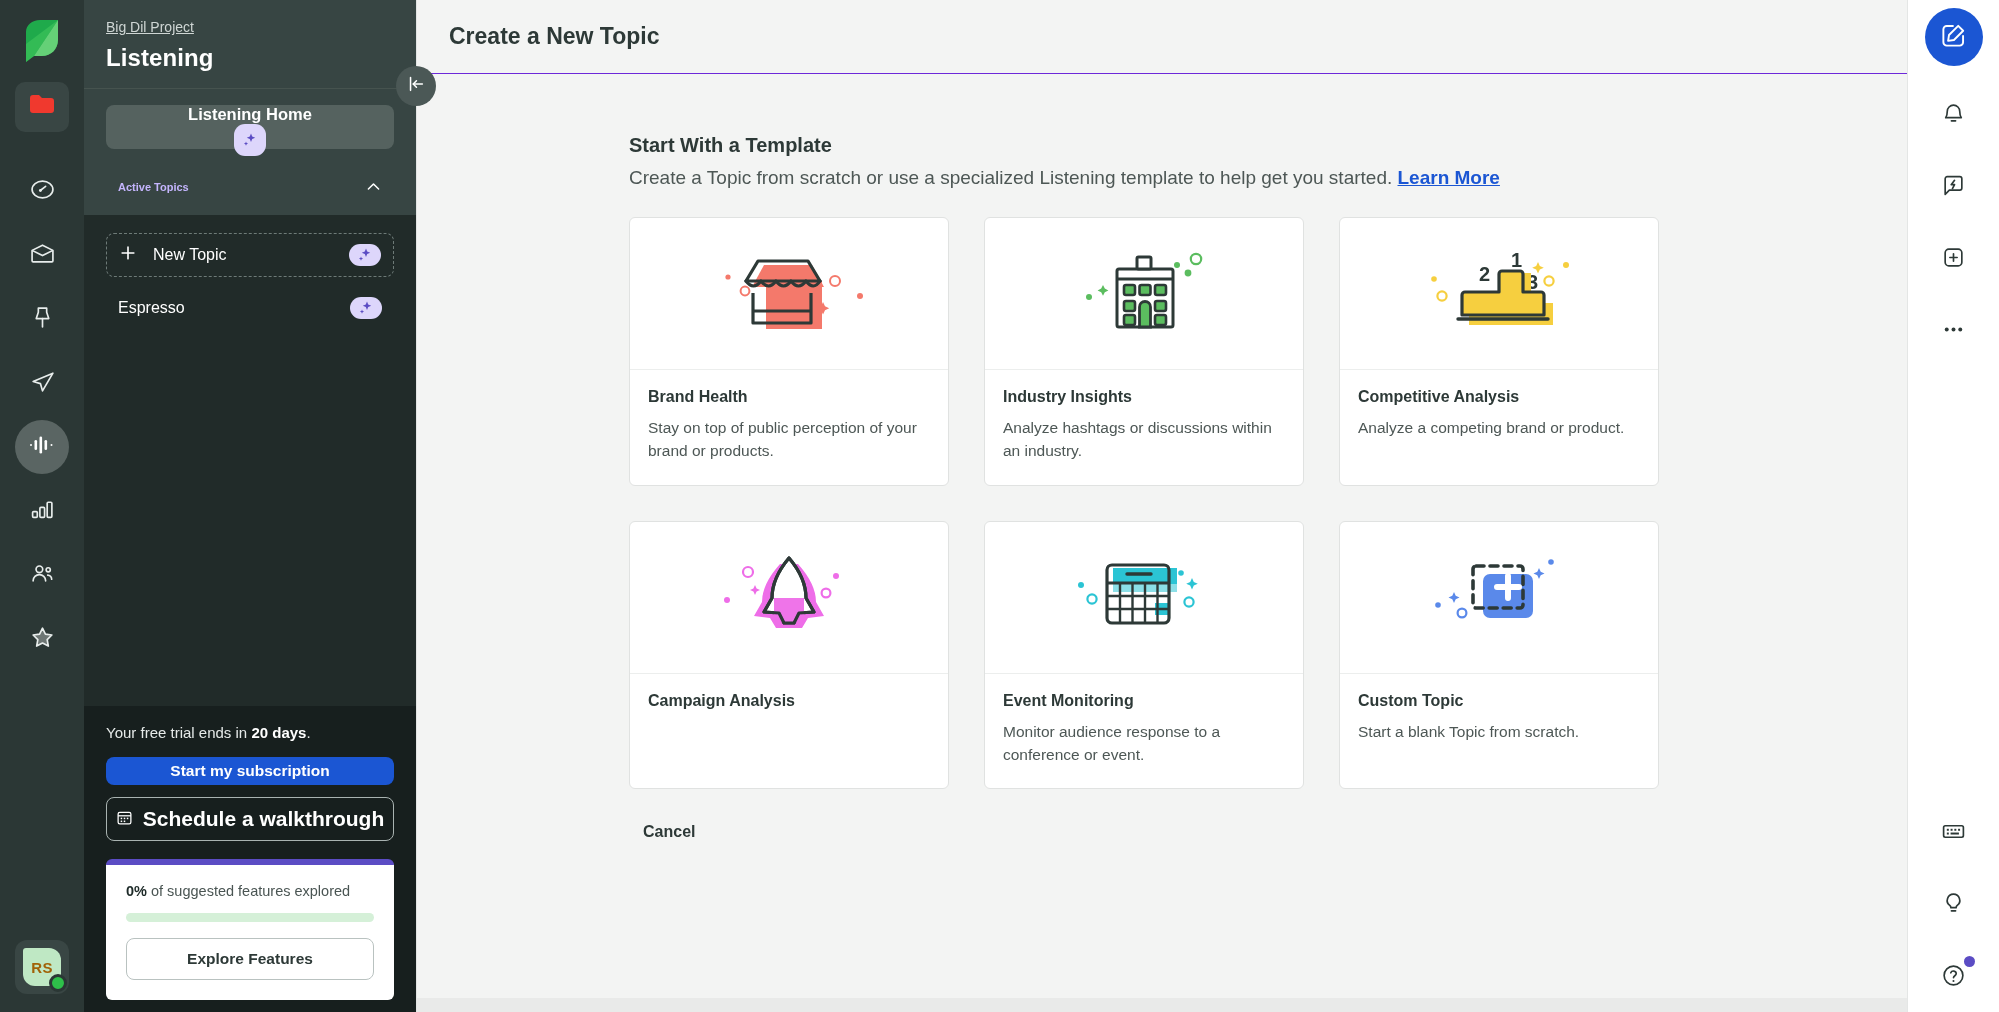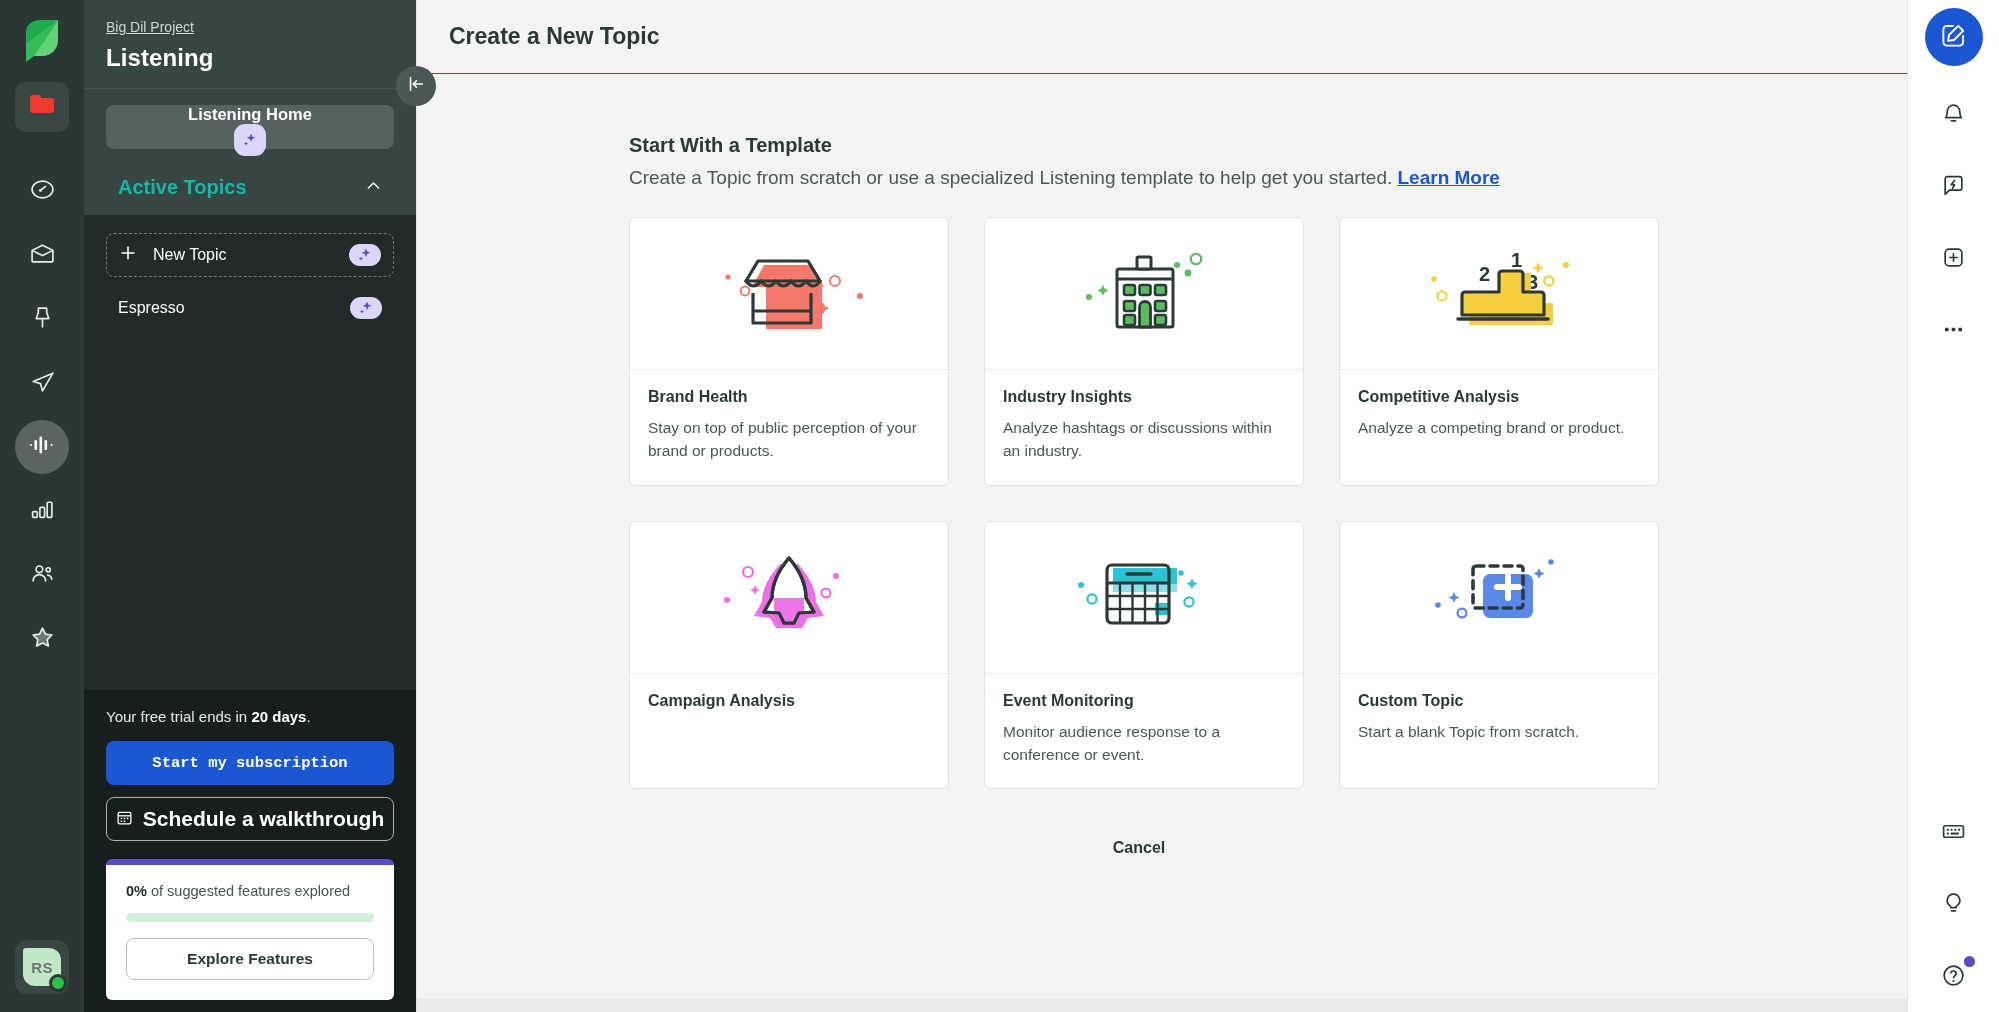--- a/index.html
+++ b/index.html
@@ -29,21 +29,21 @@
   .rail-btn.active { background: #5a6563; }
   .rail-avatar {
     position: absolute; bottom: 18px; left: 15px;
     width: 54px; height: 54px; border-radius: 12px; background: #394644;
     display:flex; align-items:center; justify-content:center;
   }
   .avatar-sq {
     position: relative; width: 38px; height: 38px; background: #bfe8c4;
     border-radius: 3px 12px 3px 12px;
     display:flex; align-items:center; justify-content:center;
-    font-size: 15px; font-weight: 700; color: #737373;
+    font-size: 15px; font-weight: 700; color: #a16207;
     letter-spacing: .3px;
   }
   .avatar-dot {
     position:absolute; right:-6px; bottom:-6px; width: 18px; height:18px;
     border-radius: 50%; background:#2ec04a; border: 3px solid #2b3735;
   }
 
   
   .sidebar {
     width: 332px; flex: 0 0 332px; height: 1012px; background: #374543;
@@ -59,44 +59,44 @@
   .sb-item {
     height: 44px; border-radius: 8px; display:flex; align-items:center;
     padding: 0 12px; color: #fff; font-size: 16.5px; font-weight: 700;
     justify-content: space-between;
     flex-direction: column;
   }
   .sb-item.selected { background: #55625f; }
   .sb-section {
     margin-top: 18px; height: 40px; display:flex; align-items:center;
     justify-content: space-between; padding: 0 12px;
-    color:#14b8a6; font-size: 20px; font-weight: 700;
+    color:#c4b5fd; font-size: 11px; font-weight: 700;
   }
   .sb-topics { background: #212b29; padding: 18px 22px 20px 22px; flex: 1 1 auto; margin-top: 8px; }
   .sb-newtopic {
     height: 44px; border: 1px dashed #6d7a77; border-radius: 8px;
     display:flex; align-items:center; padding: 0 12px; gap: 14px;
     color:#fff; font-size: 16px; justify-content: space-between;
   }
   .sb-newtopic .left { display:flex; align-items:center; gap:16px; }
   .sb-topic {
     height: 46px; display:flex; align-items:center; justify-content:space-between;
     padding: 0 12px; color:#fff; font-size: 16px; margin-top: 8px;
   }
   .ai-pill {
     width: 32px; height: 22px; border-radius: 11px; background:#ddd6fb;
     display:flex; align-items:center; justify-content:center; flex:0 0 32px;
   }
   .sb-foot { background: #171f1e; padding: 18px 22px 12px 22px; }
   .trial-txt { color:#e6eae9; font-size: 15px; margin-bottom: 16px; }
   .trial-txt b { font-weight: 700; color:#fff; }
   .btn-primary {
-    width: 100%; height: 44px; background:#1b56d3; color:#fff; border:none;
+    width: 100%; height: 28px; background:#1b56d3; color:#fff; border:none;
     border-radius: 8px; font-size: 15.5px; font-weight: 700; cursor:pointer;
-    font-family:Liberation Mono, monospace;
+    font-family:Liberation Sans, sans-serif;
   }
   .btn-outline {
     width: 100%; height: 44px; margin-top: 12px; background:transparent;
     color:#fff; border:1px solid #a9b3b1; border-radius: 8px;
     font-size: 21px; font-weight:700; cursor:pointer; display:flex;
     align-items:center; justify-content:center; gap: 10px;
     font-family:"Liberation Sans", sans-serif;
   }
   .explore-card {
     margin-top: 18px; background:#fff; border-radius: 6px; overflow:hidden;
@@ -130,21 +130,21 @@
   .grid { margin-top: 28px; display:grid; grid-template-columns: repeat(3, 320px); gap: 35px 35px; }
   .card {
     background:#fff; border:1px solid #e0e2e1; border-radius: 6px; overflow:hidden;
     cursor:pointer; display:flex; flex-direction:column;
   }
   .card-art { height: 152px; display:flex; align-items:center; justify-content:center;
               border-bottom: 1px solid #eceeed; }
   .card-body { padding: 18px 18px 22px 18px; }
   .card-title { font-size: 16px; font-weight:700; color:#2d3937; }
   .card-desc { margin-top: 10px; font-size: 15.5px; color:#4d5755; line-height: 1.5; }
-  .cancel-row { margin-top: 42px; display:flex; justify-content:center; padding-right: 10px; }
+  .cancel-row { margin-top: 26px; display:flex; justify-content:flex-start; padding-right: 10px; }
   .btn-cancel {
     background:transparent; border:none; color:#2d3937; font-size:16px; font-weight:700;
     cursor:pointer; font-family:"Liberation Sans", sans-serif; padding: 8px 14px;
   }
 
   
   .right-rail {
     width: 92px; flex: 0 0 92px; height: 1012px; background:#fff;
     border-left: 1px solid #e4e6e5; display:flex; flex-direction:column;
     align-items:center; position:relative;

